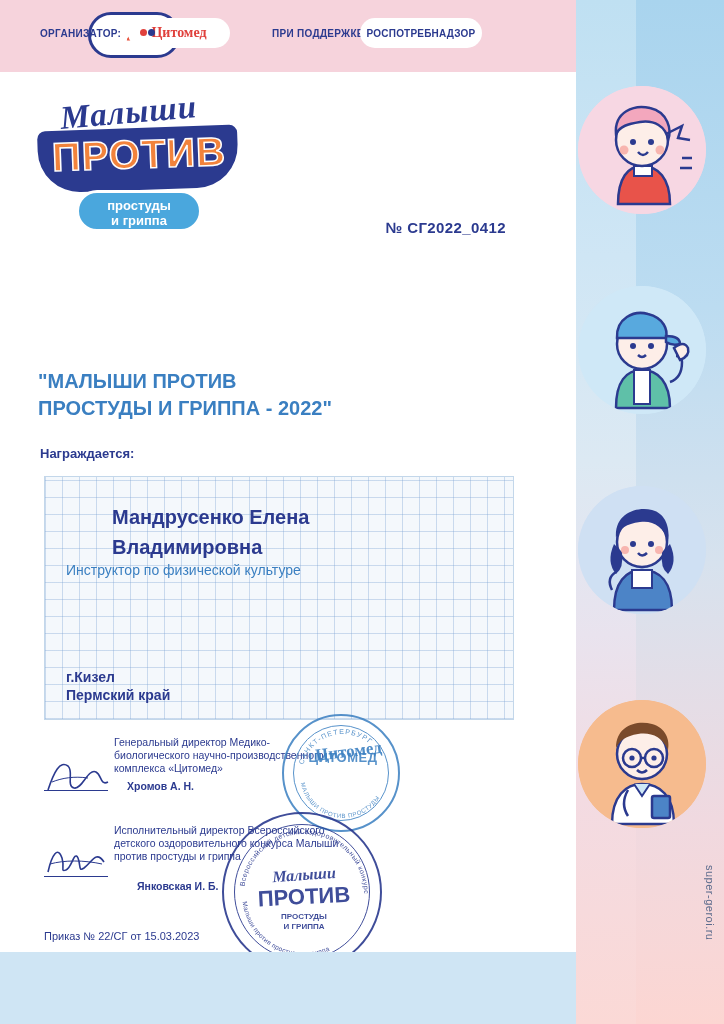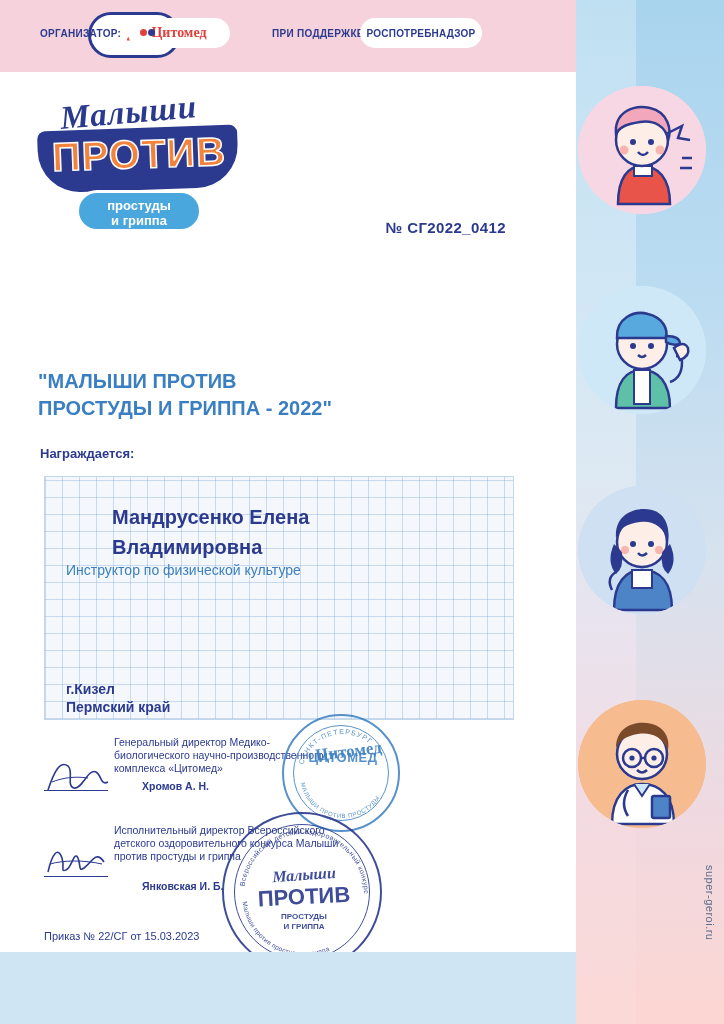--- a/index.html
+++ b/index.html
@@ -192,21 +192,20 @@
   }
   .winner-city {
     position: absolute;
     top: 668px; left: 66px;
     width: 400px;
     font-size: 14px;
     font-weight: bold;
     color: #2b3a8f;
     line-height: 18px;
     white-space: pre-line;
-    margin-top: 12px;
   }
 
   
   .sig-block { position: absolute; }
   .sig1 { top: 736px; left: 44px; width: 320px; }
   .sig2 { top: 824px; left: 44px; width: 330px; }
   .sig-line {
     position: absolute;
     width: 64px; height: 1px;
     background: #2b3a8f;
@@ -217,26 +216,26 @@
   .sig-svg { position: absolute; left: 0; top: 16px; }
   .sig-text {
     position: absolute; left: 70px; top: 0;
     width: 250px;
     font-size: 10.5px;
     color: #2b3a8f;
     line-height: 13px;
     white-space: pre-line;
   }
   .sig-person {
-    position: absolute; left: 98px; top: 44px;
+    position: absolute; left: 83px; top: 44px;
     font-size: 10.5px;
     font-weight: bold;
     color: #2b3a8f;
   }
-  .sig2 .sig-person { top: 56px; }
+  .sig2 .sig-person { top: 56px; margin-left: 10px; }
 
   .order-text {
     position: absolute;
     top: 930px; left: 44px;
     font-size: 11px;
     color: #2b3a8f;
   }
 
   
   .stamp {

